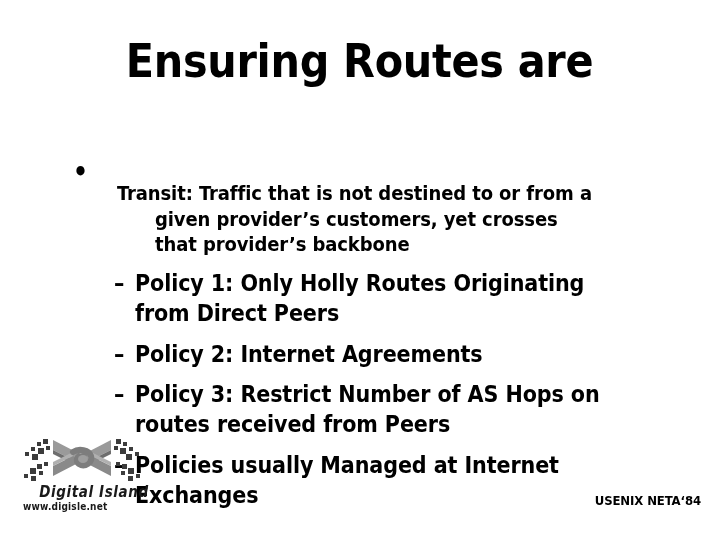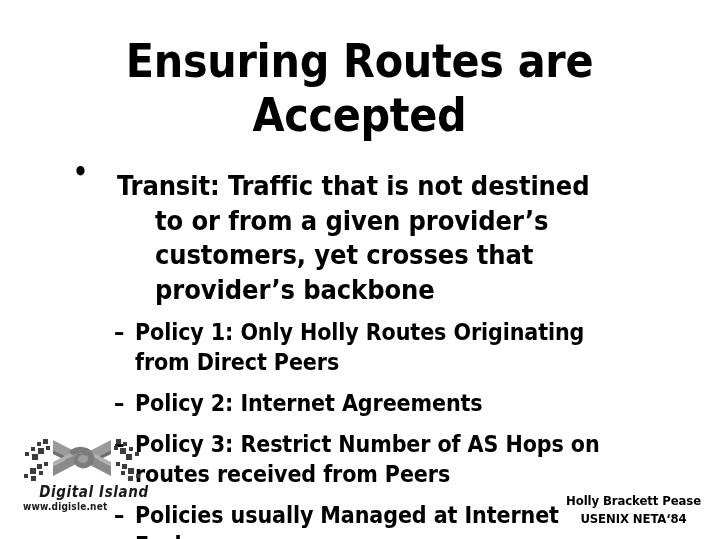--- a/index.html
+++ b/index.html
@@ -54,24 +54,24 @@
   .lvl1 .marker {
     position: absolute;
     left: 73px;
     top: 0;
     font-size: 26px;
     line-height: 1.2;
   }
 
   
   .defpara {
-    margin-top: 12px;
+    margin-top: 24px;
     padding-left: 155px;
     text-indent: -38px;
-    font-size: 27px;
+    font-size: 20px;
     font-weight: bold;
     line-height: 1.28;
     color: #000000;
     letter-spacing: -0.1px;
     width: 600px;
     box-sizing: border-box;
   }
 
   .lvl2 {
     position: relative;
@@ -146,21 +146,20 @@
     color: #1a1a1a;
   }
 </style>
 </head>
 <body>
 
 <div id="slide">
 
   <div class="slide-title">
     <div>Ensuring Routes are</div>
-    <div>Accepted</div>
   </div>
 
   <div class="body-area">
 
     <div class="lvl1">
       <span class="marker">•</span>
     </div>
 
     <div class="defpara">Transit: Traffic that is not destined to or from a given provider’s customers, yet crosses that provider’s backbone</div>
 
@@ -180,21 +179,20 @@
     </div>
 
     <div class="lvl2">
       <span class="marker">–</span>
       <span>Policies usually Managed at Internet Exchanges</span>
     </div>
 
   </div>
 
   <div class="credit">
-    <div>Holly Brackett Pease</div>
     <div>USENIX NETA‘84</div>
   </div>
 
   <div class="logo">
     <svg class="logo-mark" viewBox="0 0 118 56" aria-hidden="true">
 
       <path d="M30 10 L57 24 L50 30 L30 20 Z" fill="#9a9a9a"></path>
       <path d="M30 20 L50 30 L50 34 L30 24 Z" fill="#6e6e6e"></path>
 
       <path d="M88 10 L61 24 L68 30 L88 20 Z" fill="#9a9a9a"></path>

